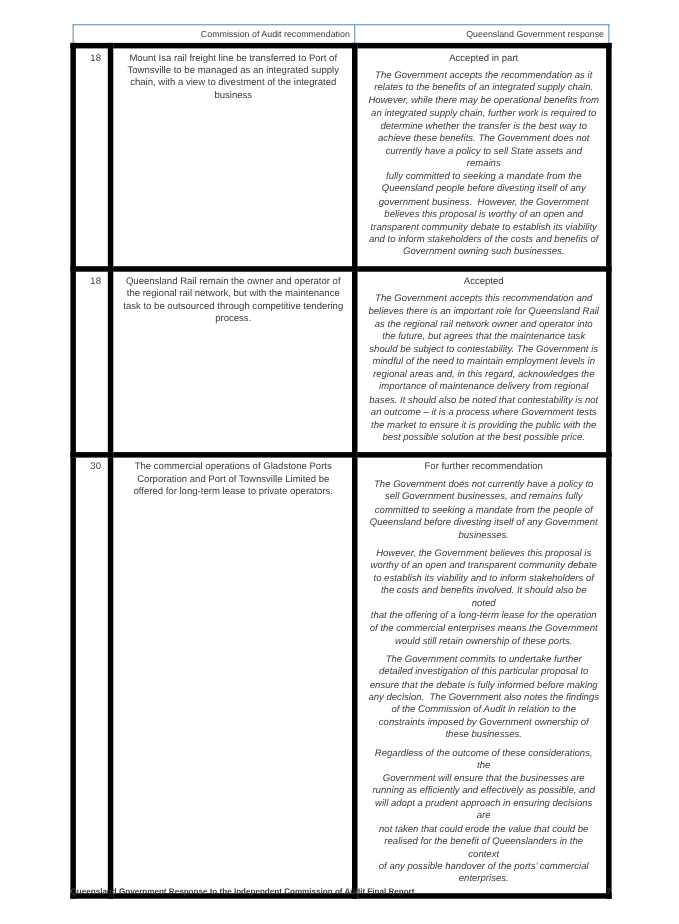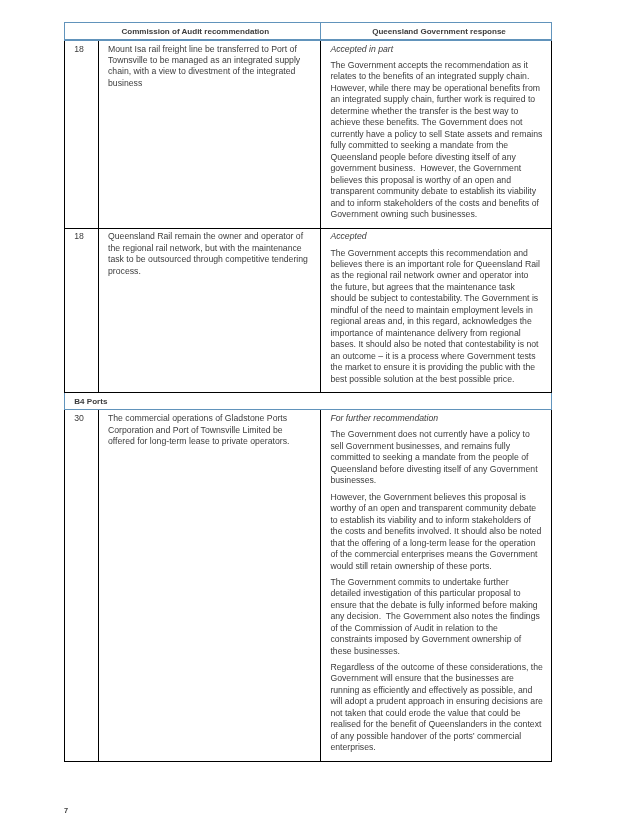--- a/index.html
+++ b/index.html
@@ -19,34 +19,34 @@
   }
   table.rec td, table.rec th { vertical-align:top; }
 
   col.c1 { width:34px; }
   col.c2 { width:222.4px; }
   col.c3 { width:231.0px; }
 
   .hdr th {
     border:1px solid #6193bb;
     border-bottom:2.1px solid #6193bb;
-    font-weight:bold; font-size:8.05px;
-    padding:3.3px 4px 1.3px 9.8px; text-align:center;
+    font-weight:normal; font-size:8.05px;
+    padding:3.3px 4px 1.3px 9.8px; text-align:right;
     line-height:11.2px;
   }
   tr.body td {
-    border:1px solid #000000;
-    font-size:8.7px; line-height:11.47px;
+    border:5px solid #000000;
+    font-size:8.7px; line-height:11.47px;text-align:center;
   }
   td.num { padding:2.65px 2px 7.13px 9.6px; }
   td.rc  { padding:2.65px 8px 7.13px 9.3px; }
   td.rp  { padding:2.65px 6px 7.13px 9.3px; }
   .blk { margin:0; white-space:pre-wrap; }
-  .blk + .blk { margin-top:4.89px; }
-  .status { font-style:italic; }
+  .blk + .blk { margin-top:4.89px;font-style:italic; }
+  .status { }
   tr.sect td {
     border:1px solid #6193bb;
     font-weight:bold; font-size:8.05px;
     padding:2.7px 4px 2.3px 9.6px; line-height:11.2px;
   }
 
   .footer {
     position:absolute; left:64.1px; top:806.15px; width:491.3px;
     font-size:7.35px; font-weight:bold; color:#3c3c3c;
     line-height:10px;
@@ -81,34 +81,32 @@
 
     <tr class="body">
       <td class="num">18</td>
       <td class="rc">Queensland Rail remain the owner and operator of<br>the regional rail network, but with the maintenance<br>task to be outsourced through competitive tendering<br>process.</td>
       <td class="rp">
         <div class="blk status">Accepted</div>
         <div class="blk">The Government accepts this recommendation and<br>believes there is an important role for Queensland Rail<br>as the regional rail network owner and operator into<br>the future, but agrees that the maintenance task<br>should be subject to contestability. The Government is<br>mindful of the need to maintain employment levels in<br>regional areas and, in this regard, acknowledges the<br>importance of maintenance delivery from regional<br>bases. It should also be noted that contestability is not<br>an outcome – it is a process where Government tests<br>the market to ensure it is providing the public with the<br>best possible solution at the best possible price.</div>
       </td>
     </tr>
 
-    <tr class="sect">
-      <td colspan="3">B4 Ports</td>
-    </tr>
 
     <tr class="body">
       <td class="num">30</td>
       <td class="rc">The commercial operations of Gladstone Ports<br>Corporation and Port of Townsville Limited be<br>offered for long-term lease to private operators.</td>
       <td class="rp">
         <div class="blk status">For further recommendation</div>
         <div class="blk">The Government does not currently have a policy to<br>sell Government businesses, and remains fully<br>committed to seeking a mandate from the people of<br>Queensland before divesting itself of any Government<br>businesses.</div>
         <div class="blk">However, the Government believes this proposal is<br>worthy of an open and transparent community debate<br>to establish its viability and to inform stakeholders of<br>the costs and benefits involved. It should also be noted<br>that the offering of a long-term lease for the operation<br>of the commercial enterprises means the Government<br>would still retain ownership of these ports.</div>
         <div class="blk">The Government commits to undertake further<br>detailed investigation of this particular proposal to<br>ensure that the debate is fully informed before making<br>any decision.  The Government also notes the findings<br>of the Commission of Audit in relation to the<br>constraints imposed by Government ownership of<br>these businesses.</div>
         <div class="blk">Regardless of the outcome of these considerations, the<br>Government will ensure that the businesses are<br>running as efficiently and effectively as possible, and<br>will adopt a prudent approach in ensuring decisions are<br>not taken that could erode the value that could be<br>realised for the benefit of Queenslanders in the context<br>of any possible handover of the ports’ commercial<br>enterprises.</div>
       </td>
     </tr>
     </tbody>
   </table>
 
   <div class="footer">
+    <span>Queensland Government Response to the Independent Commission of Audit Final Report</span>
     <span class="pg">7</span>
   </div>
 </div>
 
 </body></html>

